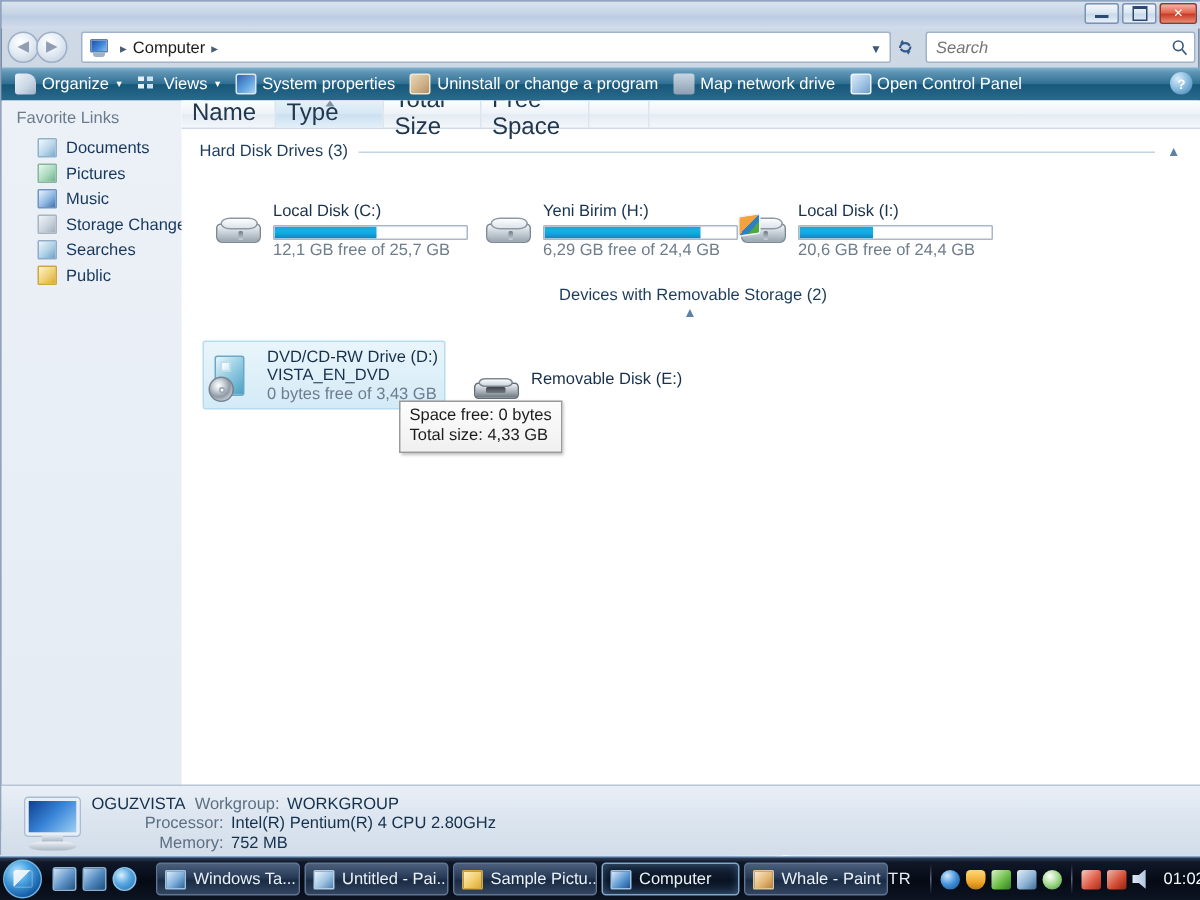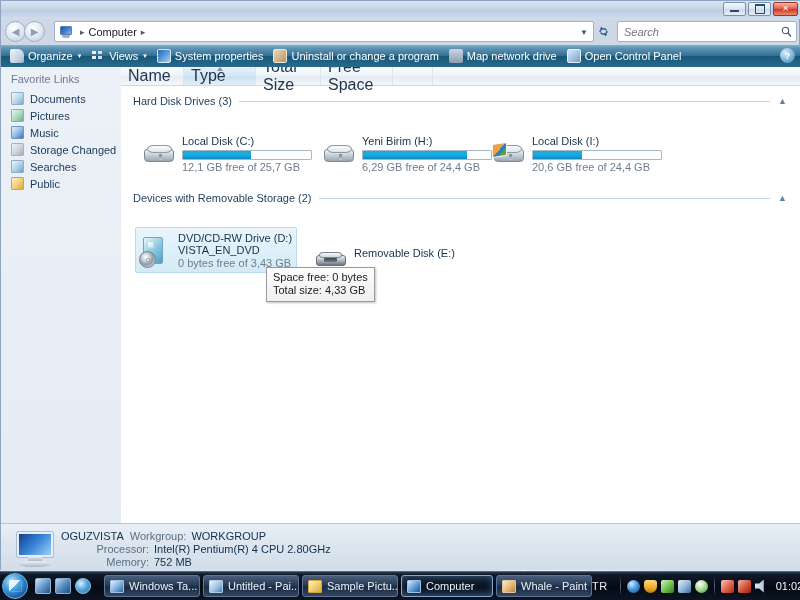--- a/index.html
+++ b/index.html
@@ -143,21 +143,21 @@
 
   .navpane {
     position: absolute; left: 0; top: 0; width: 135px; height: 504px;
     background: linear-gradient(to bottom, #ecf1f7 0%, #e4ebf3 100%);
     border-right: 1px solid #b9c6d6; box-sizing: border-box;
   }
   .favhead {
     padding: 6px 0 5px 10px; color: #6b7b8e; font-size: 11px;
   }
   .favitem {
-    display: flex; align-items: center; height: 17px; padding-left: 10px; color: #17385c; font-size: 11px;
+    display: flex; align-items: center; height: 17px; padding-left: 24px; color: #17385c; font-size: 11px;
   }
   .favitem .fi { width: 13px; height: 13px; margin-right: 6px; flex: none; border-radius: 1px; }
   .fi-documents { background: linear-gradient(135deg,#f3f8fd 0%, #b9d6ea 55%, #7fa9c8 100%); border:1px solid #8fb3cc; box-sizing:border-box; }
   .fi-pictures  { background: linear-gradient(135deg,#eaf6ef 0%, #a9d9bd 55%, #6fae8c 100%); border:1px solid #86b79c; box-sizing:border-box; }
   .fi-music     { background: linear-gradient(135deg,#eaf2fb 0%, #8fb8e2 55%, #3f6fae 100%); border:1px solid #6d94c2; box-sizing:border-box; }
   .fi-recent    { background: linear-gradient(135deg,#f0f3f6 0%, #c9d3dd 55%, #9facb9 100%); border:1px solid #a7b4c0; box-sizing:border-box; }
   .fi-searches  { background: linear-gradient(135deg,#eef6fb 0%, #aed0e6 55%, #6e9ec2 100%); border:1px solid #8eaec8; box-sizing:border-box; }
   .fi-public    { background: linear-gradient(135deg,#fdf3cf 0%, #f0cf73 55%, #d9a838 100%); border:1px solid #cfa63c; box-sizing:border-box; }
 
   .folderspane {
@@ -603,21 +603,21 @@
             <div class="dinfo">
               <div class="dname">Local Disk (I:)</div>
               <div class="dbar">
                 <div class="fill" id="bar-i" style="width: 38%;"></div>
               </div>
               <div class="dsub">20,6 GB free of 24,4 GB</div>
             </div>
           </div>
         </div>
 
-        <div class="groupheader" style="margin-top:7px; width:658px;">
+        <div class="groupheader" style="margin-top:7px; width:658px;flex-direction:column;">
           <span class="gtxt">Devices with Removable Storage (2)</span>
           <span class="gline"></span>
           <span class="gchev">▲</span>
         </div>
 
         <div class="drives" style="height:70px;">
 
           <div class="drive hover" style="left:14px; top:2px; width:162px;">
             <div class="dicon dvd">
               <div class="case"></div>

